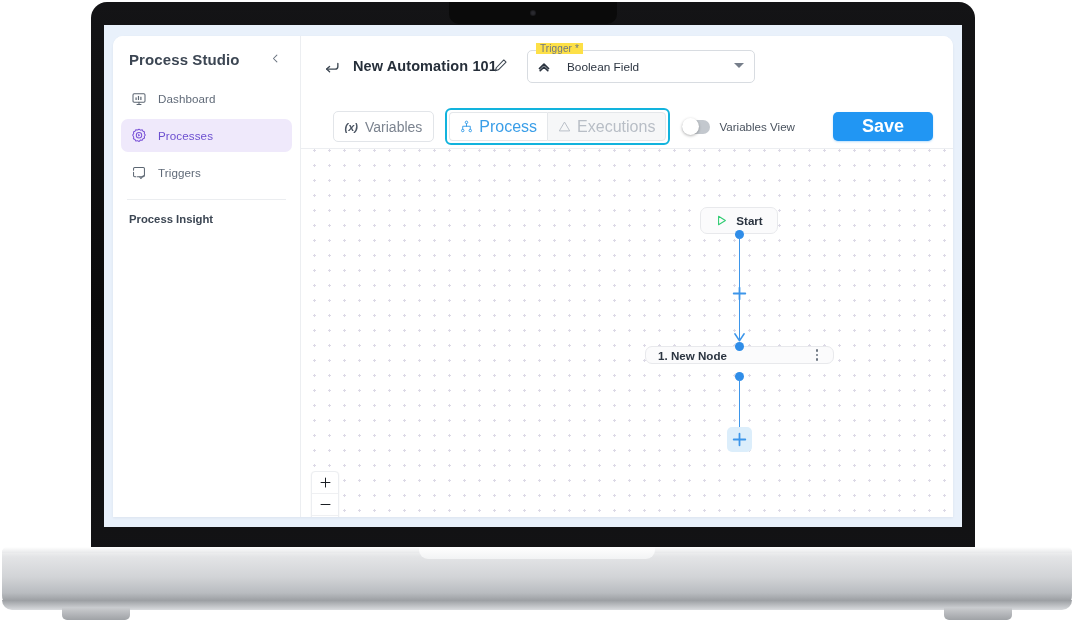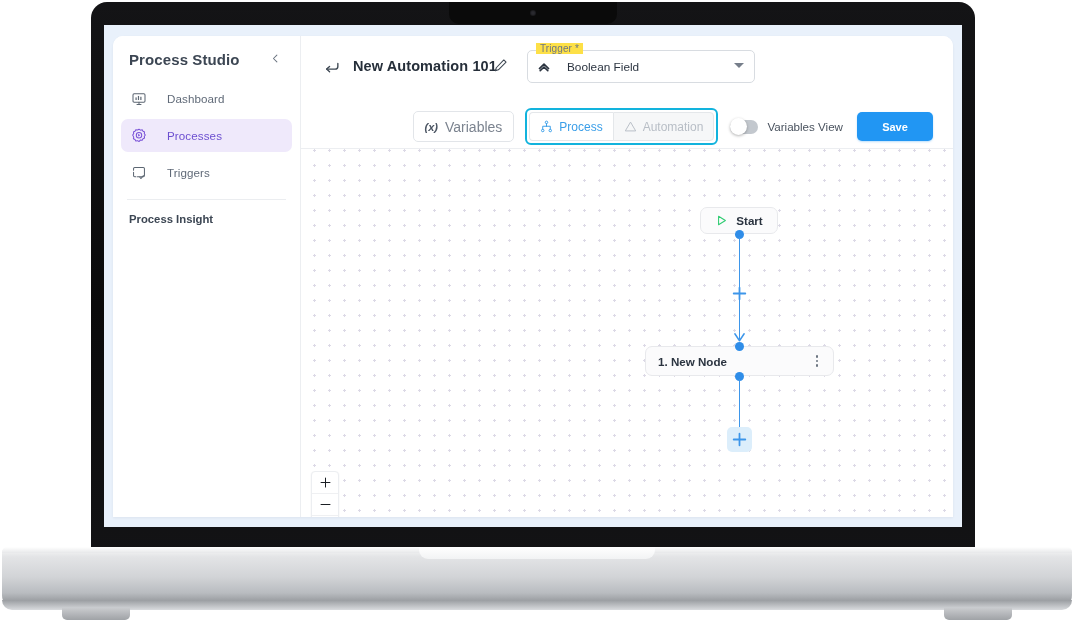--- a/index.html
+++ b/index.html
@@ -31,21 +31,21 @@
   .app-card{position:absolute;left:9px;top:11px;width:840px;height:481px;background:#fff;
       border-radius:10px 10px 0 0;overflow:hidden;box-shadow:0 1px 3px rgba(16,24,40,.06);}
 
   
   .sidebar{position:absolute;left:0;top:0;width:188px;height:481px;background:#fff;
       border-right:1px solid #eceef1;box-sizing:border-box;}
   .sb-head{display:flex;align-items:center;justify-content:space-between;padding:15px 16px 10px 16px;}
   .sb-title{font-size:15px;font-weight:700;color:#3c4653;letter-spacing:.1px;}
   .sb-collapse{font-size:13px;color:#6b7480;cursor:pointer;line-height:1;padding:2px 3px;}
   .sb-list{padding:4px 8px 0 8px;}
-  .sb-item{display:flex;align-items:center;gap:20px;height:33px;padding:0 10px;border-radius:7px;
+  .sb-item{display:flex;align-items:center;gap:11px;height:33px;padding:0 10px;border-radius:7px;
       margin-bottom:4px;cursor:pointer;}
   .sb-item .lbl{font-size:11.6px;color:#606a78;letter-spacing:.1px;}
   .sb-item.active{background:#efe9fb;}
   .sb-item.active .lbl{color:#6c4fd0;}
   .sb-ico{width:16px;height:16px;flex:0 0 16px;display:block;}
   .sb-sep{height:1px;background:#ebedf0;margin:10px 14px 0 14px;}
   .sb-group{font-size:11.3px;font-weight:700;color:#3c4653;padding:13px 16px 6px 16px;}
 
   
   .header{position:absolute;left:188px;top:0;right:0;height:112px;background:#fff;}
@@ -71,46 +71,46 @@
       border-radius:5px;background:#fff;cursor:pointer;margin-right:11px;}
   .tb-vars .vx{font-size:11px;font-weight:700;color:#4b5563;font-style:italic;}
   .tb-vars .lbl{font-size:14px;color:#7b838f;}
 
   .seg-outer{border:2.5px solid #12b3dd;border-radius:6px;padding:2px;display:flex;align-items:center;
       margin-right:12px;}
   .seg{height:27px;display:flex;align-items:center;gap:6px;padding:0 10px;background:#fff;cursor:pointer;
       border:1px solid #e4e7ea;}
   .seg:first-child{border-radius:4px 0 0 4px;border-right:none;}
   .seg:last-child{border-radius:0 4px 4px 0;background:#f6f7f8;}
-  .seg .lbl{font-size:12px;}
+  .seg .lbl{font-size:16px;}
   .seg.proc .lbl{color:#3a9ee8;}
   .seg.exc .lbl{color:#b8bec6;}
 
   .toggle{width:28px;height:14px;border-radius:8px;background:#c3c8ce;position:relative;cursor:pointer;
       margin-right:9px;}
   .toggle .knob{position:absolute;left:0px;top:-2px;width:17px;height:17px;border-radius:50%;background:#fff;
       box-shadow:0 1px 3px rgba(0,0,0,.3);}
   .tb-collapse-lbl{font-size:11.6px;color:#49525e;margin-right:14px;}
-  .save-btn{height:29px;min-width:54px;padding:0 11px;border-radius:5px;background:#2196f3;color:#fff;
-      font-size:11px;font-weight:700;display:flex;align-items:center;justify-content:center;cursor:pointer;
-      box-shadow:0 1px 2px rgba(33,150,243,.3);}
+  .save-btn{height:29px;min-width:54px;padding:0 23px;border-radius:5px;background:#2196f3;color:#fff;
+      font-size:18px;font-weight:700;display:flex;align-items:center;justify-content:center;cursor:pointer;
+      box-shadow:0 1px 2px rgba(33,150,243,.3);margin-left:24px;}
 
   
   .canvas{position:absolute;left:188px;top:112px;right:0;bottom:0;overflow:hidden;
       background-color:#fff;
       background-image:radial-gradient(#dcd9e6 1px, transparent 1.1px);
       background-size:15px 15px;background-position:6px 9px;
       border-top:1px solid #eceef1;}
 
   .node{position:absolute;background:#fbfbfc;border:1px solid #e8e9ec;border-radius:7px;
       display:flex;align-items:center;cursor:pointer;box-sizing:border-box;}
   .node .ttl{font-size:11.6px;font-weight:700;color:#2b3440;}
   .node-start{left:399px;top:58px;width:78px;height:27px;justify-content:center;gap:8px;}
   .node-start .ttl{font-weight:700;}
-  .node-new{left:344px;top:197px;width:189px;height:30px;padding:0 12px;justify-content:space-between;}
+  .node-new{left:344px;top:197px;width:189px;height:18px;padding:0 12px;justify-content:space-between;}
 
   .handle{position:absolute;width:9px;height:9px;border-radius:50%;background:#2f8de8;}
   .edge{position:absolute;width:1.6px;background:#3d96ea;}
   .plus{position:absolute;width:15px;height:15px;cursor:pointer;}
   .plus-box{position:absolute;width:25px;height:25px;border-radius:5px;background:#dceefb;cursor:pointer;
       display:flex;align-items:center;justify-content:center;}
   .arrow-head{position:absolute;width:13px;height:12px;}
 
   .kebab{display:flex;flex-direction:column;gap:2px;align-items:center;cursor:pointer;padding:3px;}
   .kebab i{width:2.4px;height:2.4px;border-radius:50%;background:#6b7480;display:block;}
@@ -224,21 +224,21 @@
                   <circle cx="4.2" cy="16.2" r="1.9" fill="none" stroke="#3a9ee8" stroke-width="1.5"></circle>
                   <circle cx="15.8" cy="16.2" r="1.9" fill="none" stroke="#3a9ee8" stroke-width="1.5"></circle>
                   <path d="M10 5.6v4M10 9.6H4.2v4.7M10 9.6h5.8v4.7" fill="none" stroke="#3a9ee8" stroke-width="1.5" stroke-linecap="round" stroke-linejoin="round"></path>
                 </svg>
                 <span class="lbl">Process</span>
               </div>
               <div class="seg exc">
                 <svg width="13" height="13" viewBox="0 0 20 20">
                   <path d="M10 3.2L18 16.8H2z" fill="none" stroke="#b8bec6" stroke-width="1.5" stroke-linejoin="round"></path>
                 </svg>
-                <span class="lbl">Automation</span>
+                <span class="lbl">Executions</span>
               </div>
             </div>
 
             <div class="toggle">
               <div class="knob"></div>
             </div>
             <div class="tb-collapse-lbl">Variables View</div>
 
             <div class="save-btn">Save</div>
           </div>

